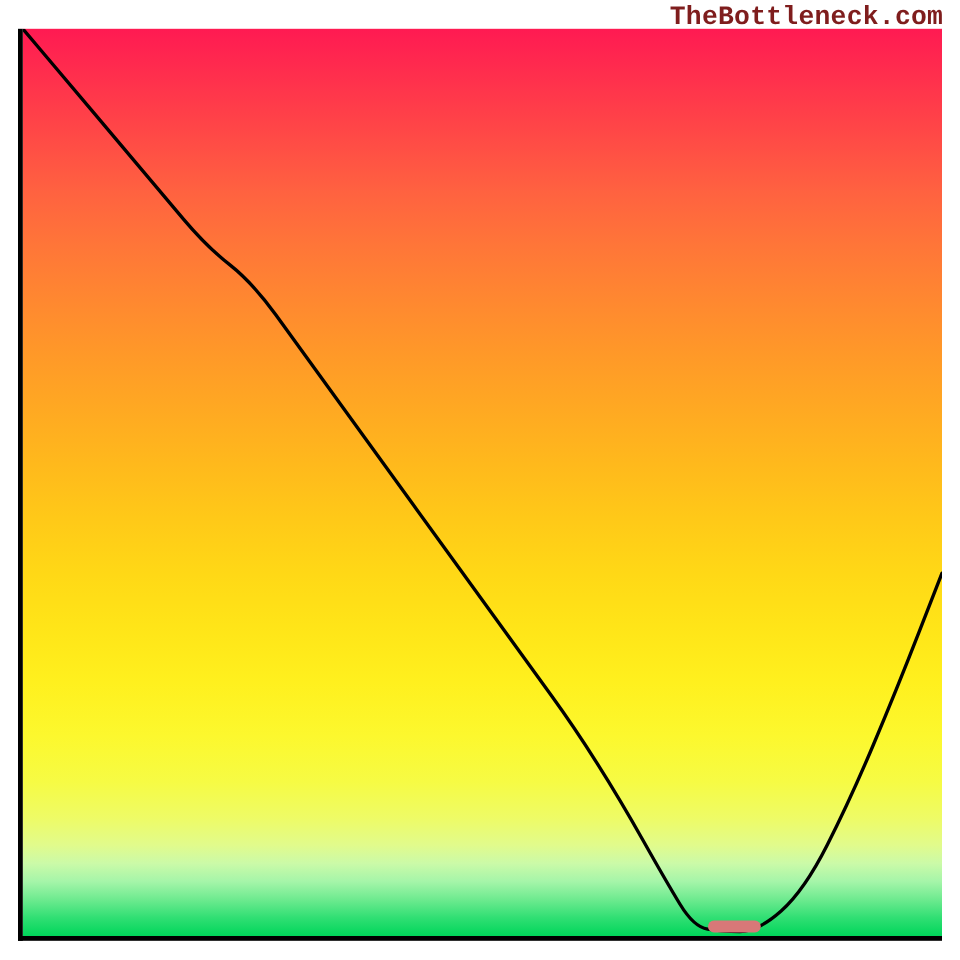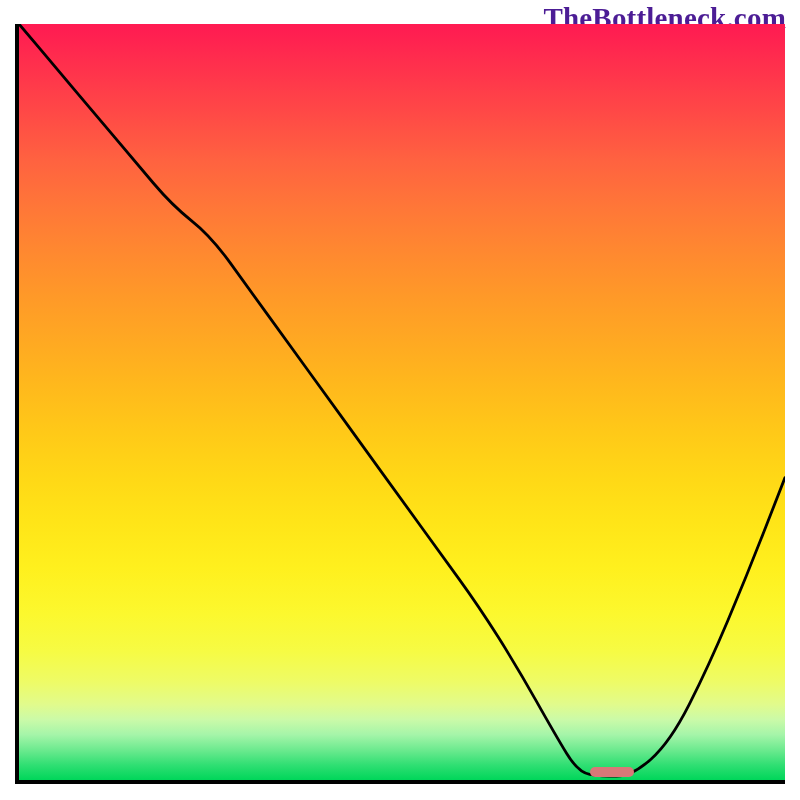--- a/index.html
+++ b/index.html
@@ -6,24 +6,24 @@
   html, body { width: 800px; height: 800px; overflow: hidden; background: #fff; }
   .chart-container {
     position: relative;
     width: 800px;
     height: 800px;
   }
   .watermark {
     position: absolute;
     top: 2px;
     right: 14px;
-    font-family: Liberation Serif, serif;
-    font-size: 29px;
+    font-family: Liberation Mono, monospace;
+    font-size: 22px;
     font-weight: 600;
-    color: #4c1d95;
+    color: #7f1d1d;
     letter-spacing: 0.2px;
   }
   .plot-area {
     position: absolute;
     left: 15px;
     top: 24px;
     width: 770px;
     height: 760px;
     border-left: 4px solid #000;
     border-bottom: 4px solid #000;

